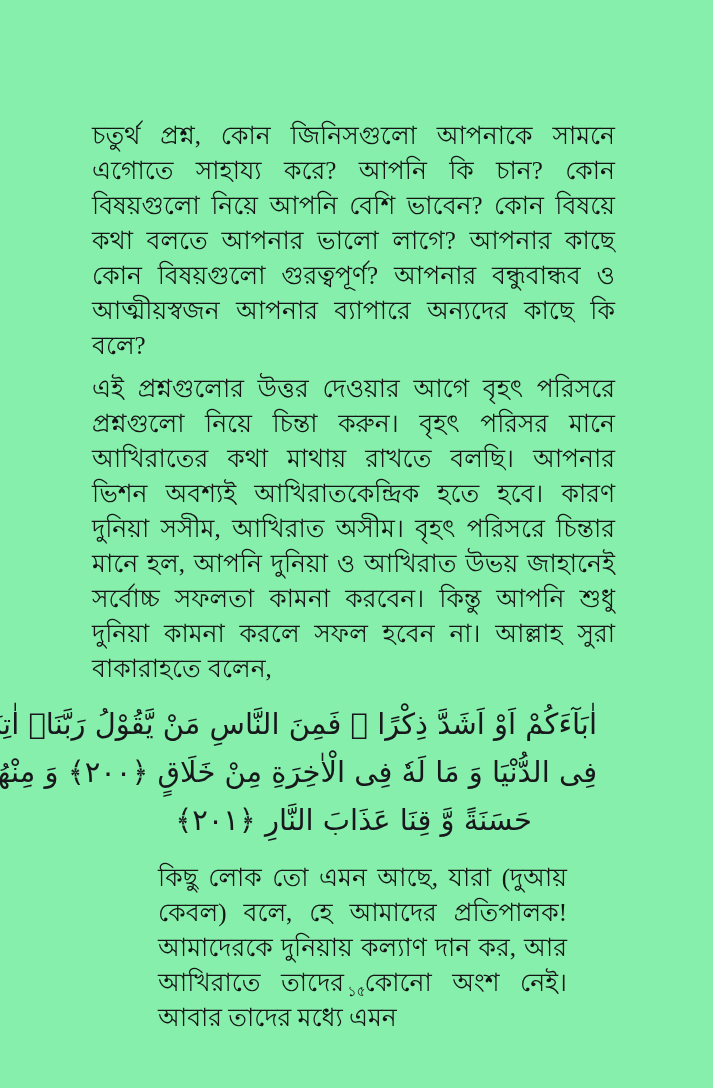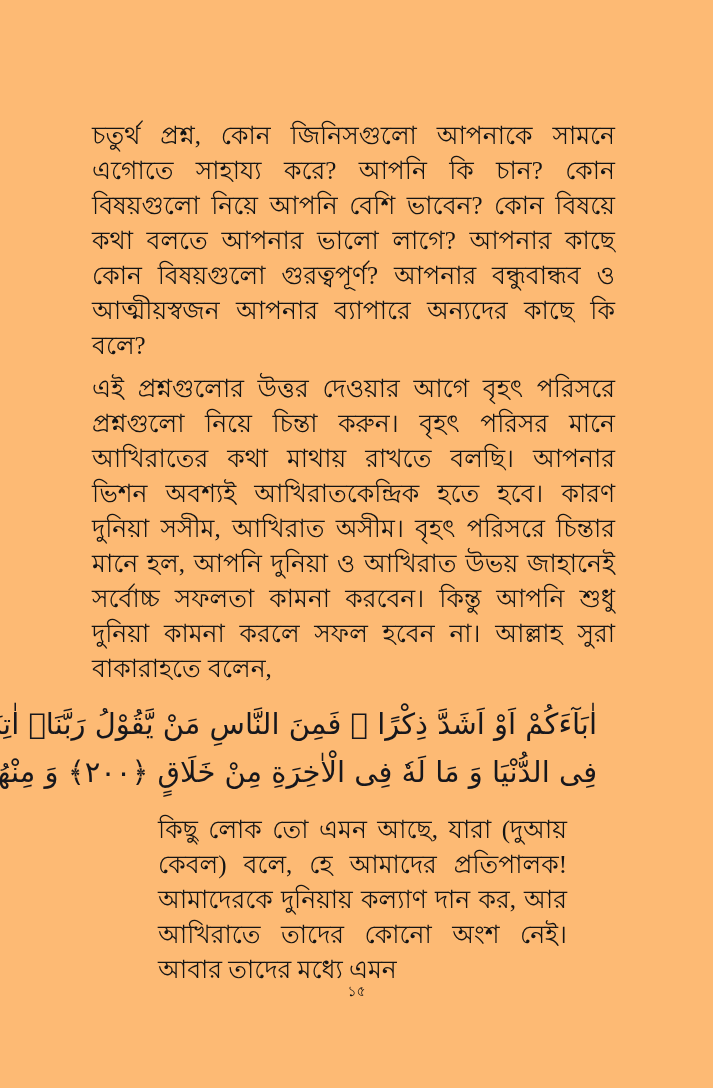--- a/index.html
+++ b/index.html
@@ -8,21 +8,21 @@
     width: 713px;
     height: 1088px;
     position: relative;
     overflow: hidden;
     font-family: "Liberation Serif", "DejaVu Serif", serif;
     color: #141414;
   }
   .page {
     position: absolute;
     inset: 0;
-    background: #fdba74;
+    background: #86efac;
     padding: 118px 98px 0 92px;
   }
   .body-para {
     font-size: 25px;
     line-height: 35px;
     text-align: justify;
     color: #141414;
     word-spacing: 1px;
   }
   .body-para + .body-para {
@@ -62,19 +62,20 @@
 
 <div class="page">
 
   <p class="body-para">চতুর্থ প্রশ্ন, কোন জিনিসগুলো আপনাকে সামনে এগোতে সাহায্য করে? আপনি কি চান? কোন বিষয়গুলো নিয়ে আপনি বেশি ভাবেন? কোন বিষয়ে কথা বলতে আপনার ভালো লাগে? আপনার কাছে কোন বিষয়গুলো গুরত্বপূর্ণ? আপনার বন্ধুবান্ধব ও আত্মীয়স্বজন আপনার ব্যাপারে অন্যদের কাছে কি বলে?</p>
 
   <p class="body-para">এই প্রশ্নগুলোর উত্তর দেওয়ার আগে বৃহৎ পরিসরে প্রশ্নগুলো নিয়ে চিন্তা করুন। বৃহৎ পরিসর মানে আখিরাতের কথা মাথায় রাখতে বলছি। আপনার ভিশন অবশ্যই আখিরাতকেন্দ্রিক হতে হবে। কারণ দুনিয়া সসীম, আখিরাত অসীম। বৃহৎ পরিসরে চিন্তার মানে হল, আপনি দুনিয়া ও আখিরাত উভয় জাহানেই সর্বোচ্চ সফলতা কামনা করবেন। কিন্তু আপনি শুধু দুনিয়া কামনা করলে সফল হবেন না। আল্লাহ সুরা বাকারাহতে বলেন,</p>
 
   <div class="arabic-block" dir="rtl">
     <div class="arabic-line">اٰبَآءَكُمْ اَوْ اَشَدَّ ذِكْرًا ۗ فَمِنَ النَّاسِ مَنْ يَّقُوْلُ رَبَّنَاۤ اٰتِنَا</div>
     <div class="arabic-line">فِى الدُّنْيَا وَ مَا لَهٗ فِى الْاٰخِرَةِ مِنْ خَلَاقٍ ﴿٢٠٠﴾ وَ مِنْهُمْ</div>
+    <div class="arabic-line">حَسَنَةً وَّ قِنَا عَذَابَ النَّارِ ﴿٢٠١﴾</div>
   </div>
 
   <p class="translation">কিছু লোক তো এমন আছে, যারা (দুআয় কেবল) বলে, হে আমাদের প্রতিপালক! আমাদেরকে দুনিয়ায় কল্যাণ দান কর, আর আখিরাতে তাদের কোনো অংশ নেই। আবার তাদের মধ্যে এমন</p>
 
   <div class="page-number">১৫</div>
 
 </div>
 
 </body></html>

